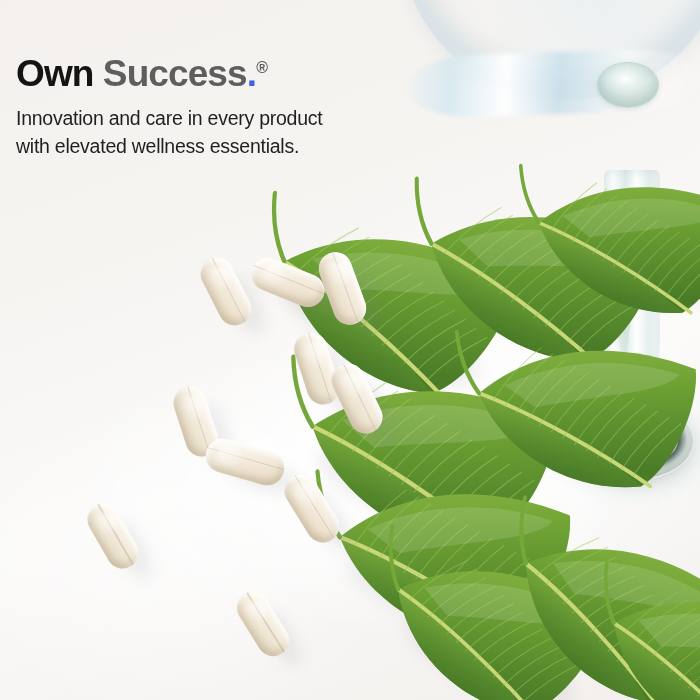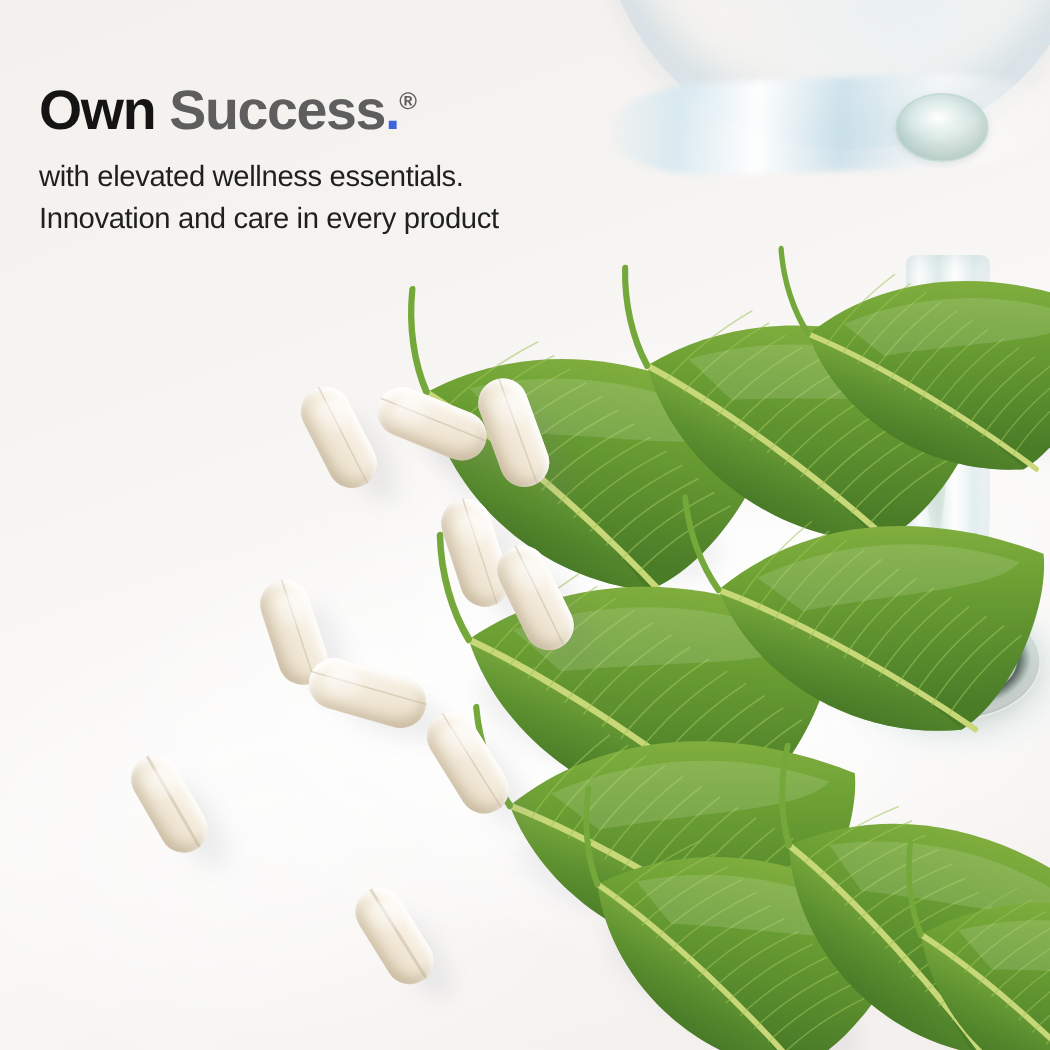--- a/index.html
+++ b/index.html
@@ -29,21 +29,21 @@
       linear-gradient(160deg,#f3f0ed 0%, #f6f4f1 30%, #fbfaf9 58%, #f2efec 100%);
   }
   #surface-sheen {
     position:absolute; left:0; top:300px; width:700px; height:400px;
     background:
       radial-gradient(58% 50% at 50% 46%, rgba(255,255,255,.85) 0%, rgba(255,255,255,0) 76%);
     filter:blur(6px);
   }
 
   
-  #text-block { position:absolute; left:26px; top:55px; width:430px; z-index:60; }
+  #text-block { position:absolute; left:16px; top:55px; width:430px; z-index:60; }
   #headline {
     font-size:37px; font-weight:700; letter-spacing:-0.9px;
     line-height:1.05; white-space:nowrap;
   }
   #headline .w-own { color:#141414; }
   #headline .w-success { color:#5e5e5e; }
   #headline .w-dot { color:#3f63dd; }
   #headline .w-reg {
     color:#5e5e5e; font-size:16px; font-weight:600;
     vertical-align:super; letter-spacing:0;
@@ -448,18 +448,18 @@
       </div>
       <div class="shadow-blob" style="left: 249px; top: 624.64px; width: 64.4px; height: 26.24px; transform: rotate(58deg); z-index: 79; opacity: 0.4;"></div>
       <div class="capsule" style="left: 228px; top: 608px; width: 70px; height: 32px; border-radius: 16px; transform: rotate(58deg); z-index: 89;">
         <span class="seam"></span>
       </div>
     </div>
 
   <div id="text-block">
     <h1 id="headline"><span class="w-own">Own</span><span> </span><span class="w-success">Success</span><span class="w-dot">.</span><span class="w-reg">®</span></h1>
     <p id="subtitle">
+      <span class="sub-line">Innovation and care in every product</span>
       <span class="sub-line">with elevated wellness essentials.</span>
-      <span class="sub-line">Innovation and care in every product</span>
     </p>
   </div>
 
 </div>
 
 </body></html>

